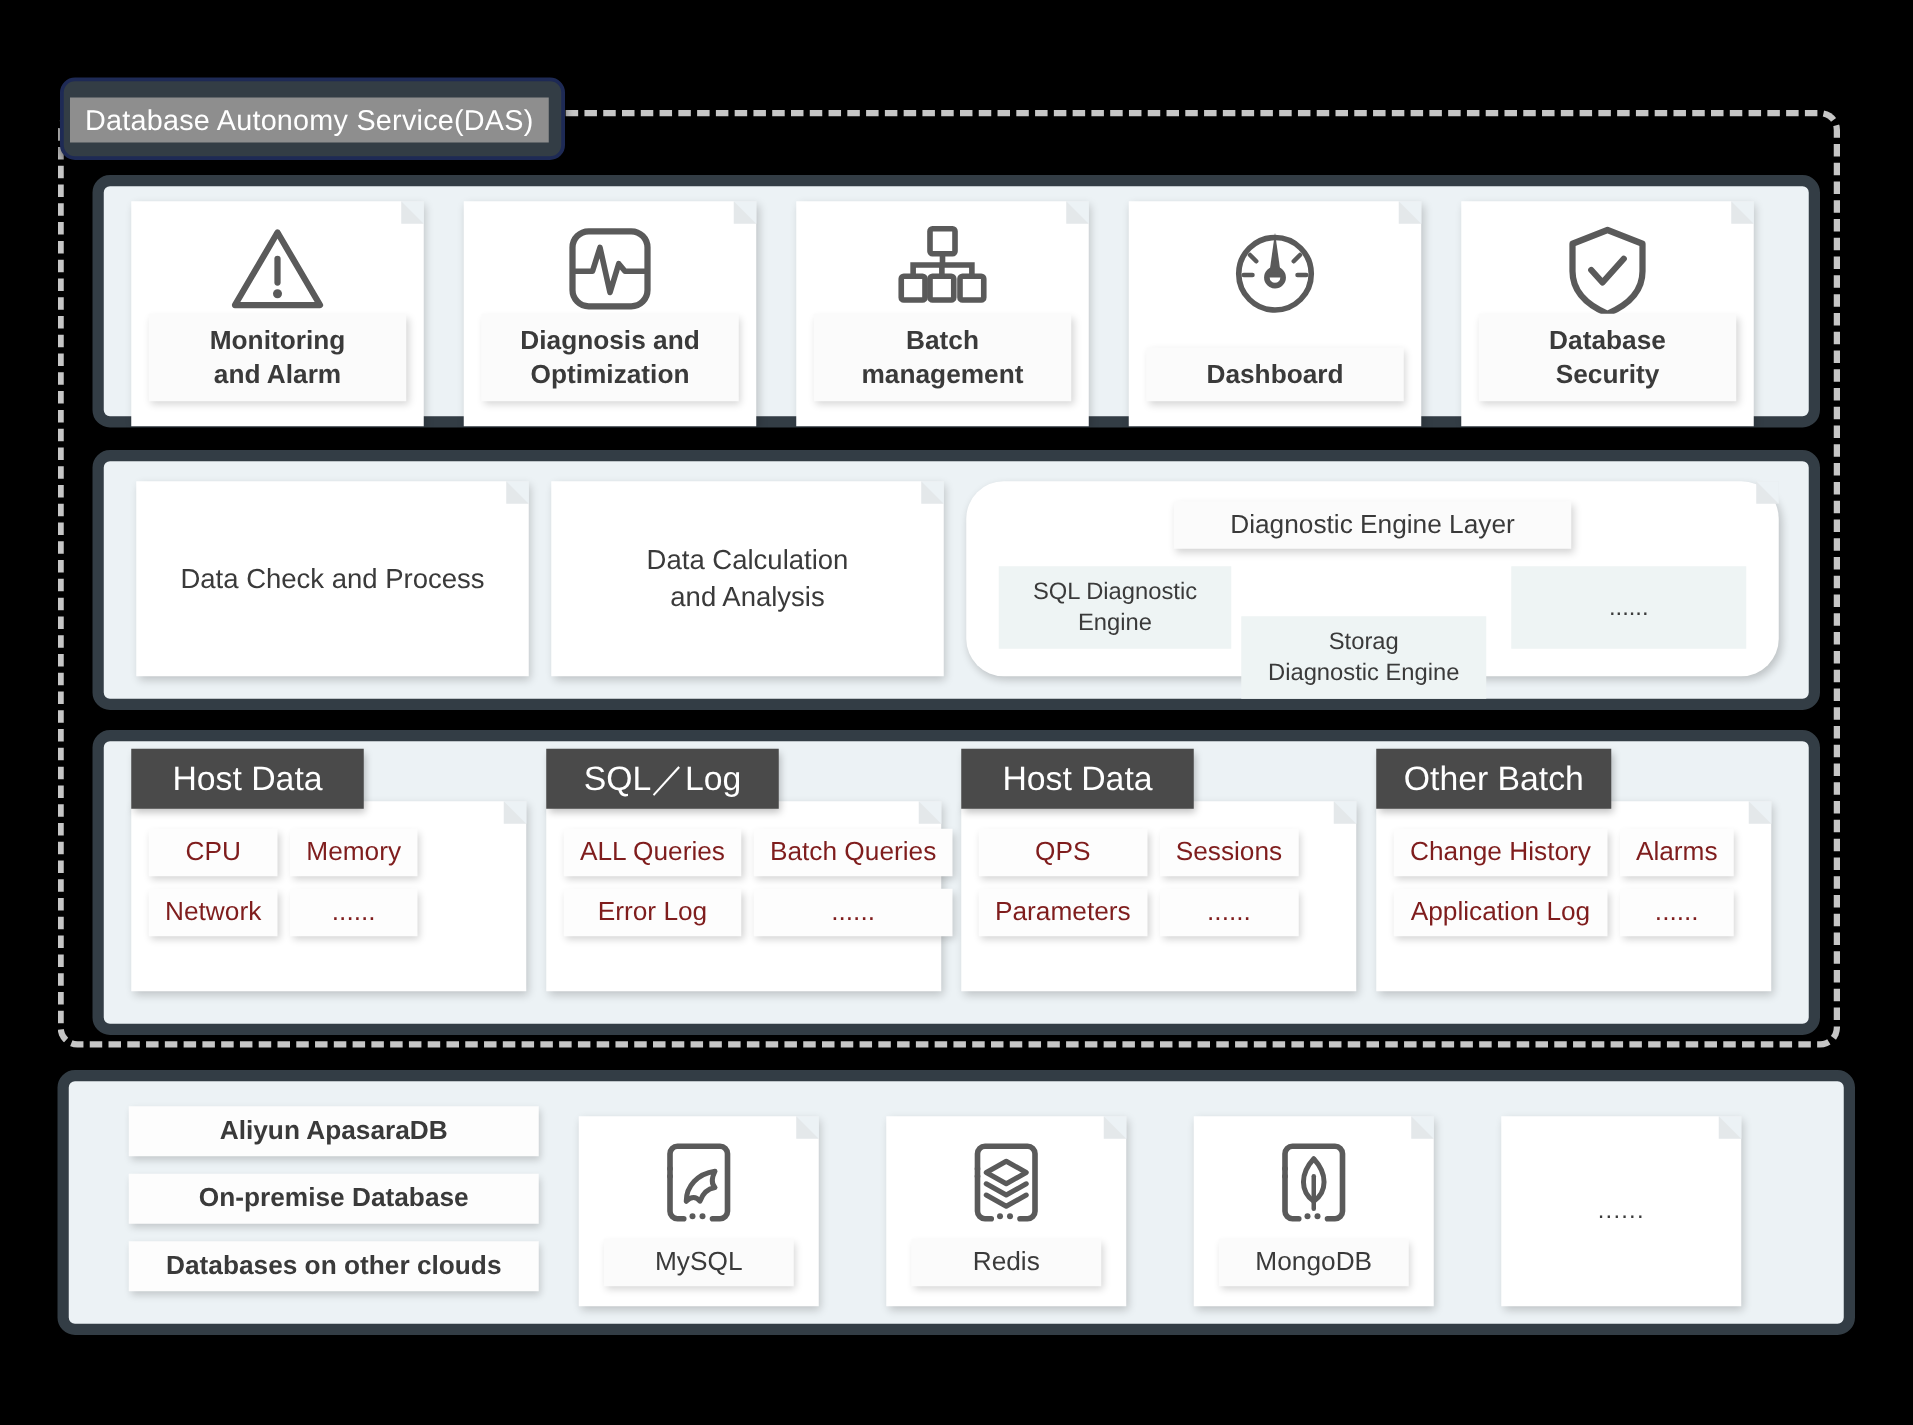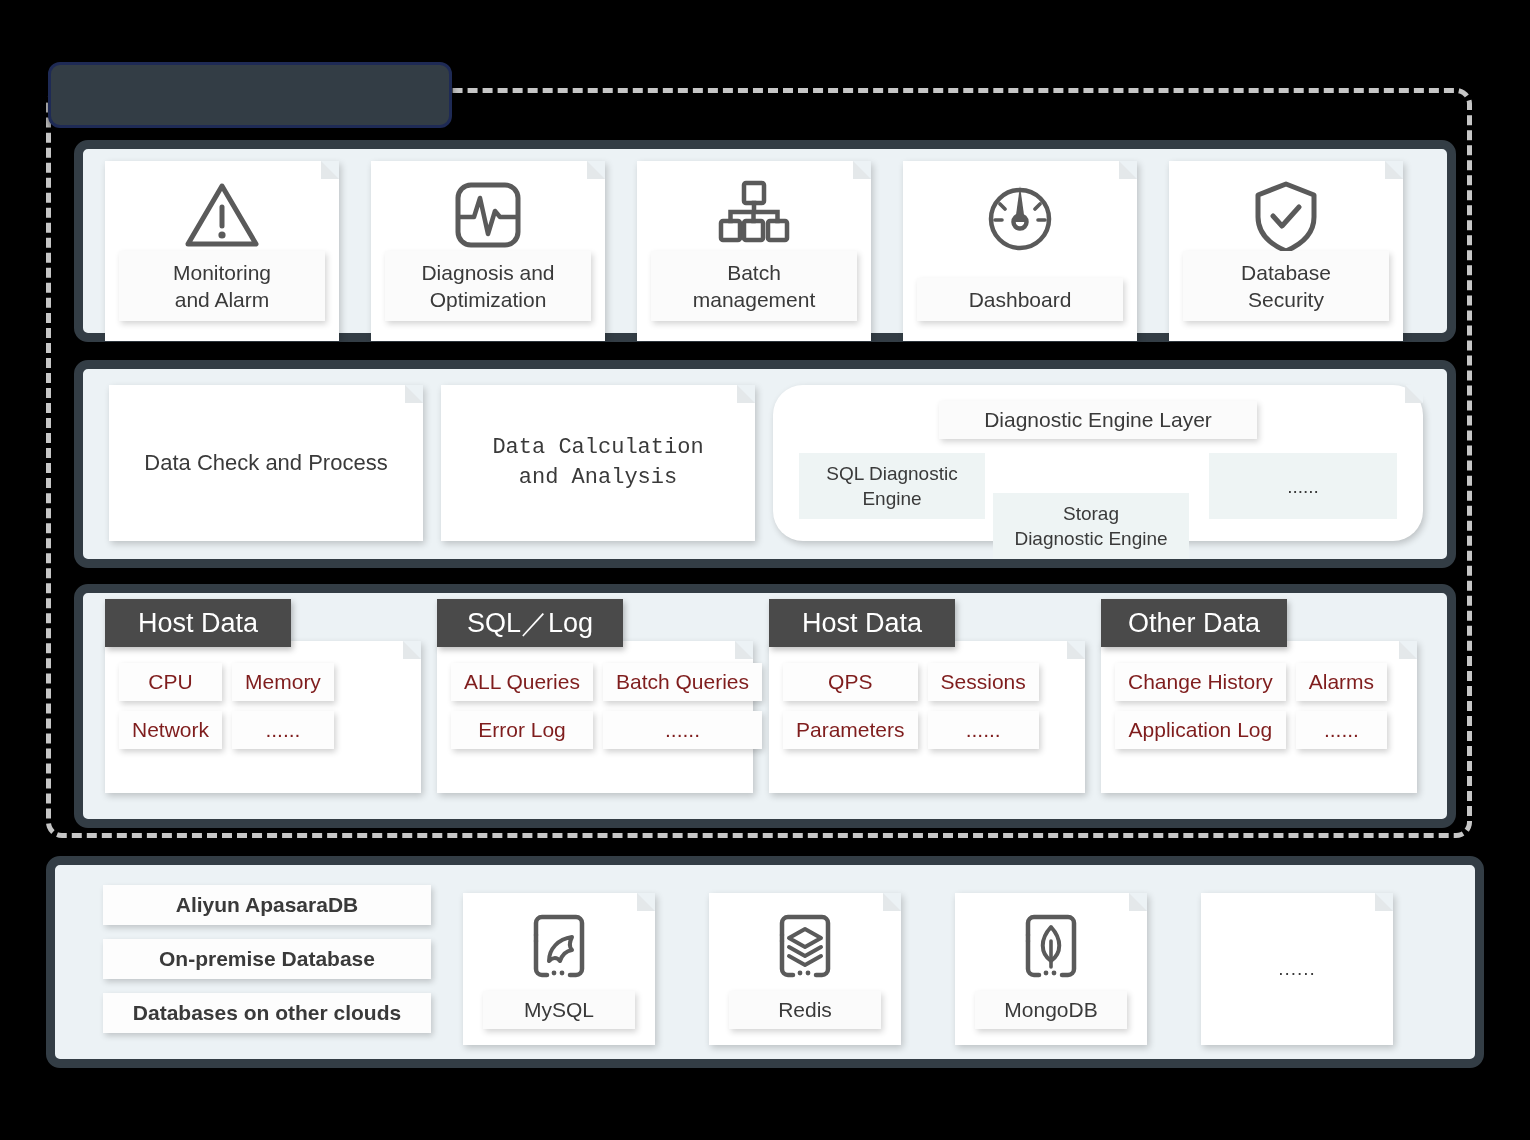--- a/index.html
+++ b/index.html
@@ -46,21 +46,21 @@
     white-space: nowrap;
   }
 
   
   .layer {
     position: absolute;
     background: #ecf2f5;
     border: 9px solid #333d45;
     border-radius: 14px;
   }
-  #layer-app  { left: 74px;  top: 140px; width: 1382px; height: 202px; }
+  #layer-app  { left: 74px;  top: 140px; width: 1382px; height: 202px; font-weight: bold; }
   #layer-proc { left: 74px;  top: 360px; width: 1382px; height: 208px; }
   #layer-data { left: 74px;  top: 584px; width: 1382px; height: 244px; }
   #layer-src  { left: 46px;  top: 856px; width: 1438px; height: 212px; }
 
   
   .fcard {
     position: absolute;
     background: #ffffff;
     box-shadow: 2px 3px 7px rgba(0,0,0,0.20);
   }
@@ -92,21 +92,21 @@
     padding: 8px 4px;
   }
 
   
   .proc-card {
     top: 16px; height: 156px;
     display: flex; align-items: center; justify-content: center;
     color: #3a3a3a; font-size: 22px; line-height: 30px; text-align: center;
   }
   #proc-card-1 { left: 26px;  width: 314px; }
-  #proc-card-2 { left: 358px; width: 314px; font-family: Liberation Mono, monospace; }
+  #proc-card-2 { left: 358px; width: 314px; }
   #proc-card-3 { left: 690px; width: 650px; display: block; border-radius: 30px; }
 
   #diag-title {
     position: absolute;
     left: 166px; top: 16px;
     width: 318px; height: 38px;
     background: #fbfbfb;
     box-shadow: 2px 3px 6px rgba(0,0,0,0.17);
     display: flex; align-items: center; justify-content: center;
     color: #3a3a3a; font-size: 21px;
@@ -198,20 +198,21 @@
   }
   svg { display: block; }
 </style>
 </head>
 <body>
 
 <div id="stage">
 
   <div id="das-boundary"></div>
   <div id="das-title-box"></div>
+  <div id="das-title-label">Database Autonomy Service(DAS)</div>
 
   <div class="layer" id="layer-app">
 
     <div class="fcard app-card" style="left:22px">
       <div class="app-icon">
         <svg width="78" height="72" viewBox="0 0 78 72">
           <path d="M39 7 L73 65 L5 65 Z" fill="none" stroke="#5a5a5a" stroke-width="5" stroke-linejoin="round"></path>
           <line x1="39" y1="28" x2="39" y2="47" stroke="#5a5a5a" stroke-width="5" stroke-linecap="round"></line>
           <circle cx="39" cy="56" r="3.6" fill="#5a5a5a"></circle>
         </svg>
@@ -316,21 +317,21 @@
       <div class="grp-badge">Host Data</div>
       <div class="chip-grid">
         <div class="chip">QPS</div>
         <div class="chip">Sessions</div>
         <div class="chip">Parameters</div>
         <div class="chip">......</div>
       </div>
     </div>
 
     <div class="fcard grp-card" style="left:1018px">
-      <div class="grp-badge">Other Data</div>
+      <div class="grp-badge">Other Batch</div>
       <div class="chip-grid">
         <div class="chip">Change History</div>
         <div class="chip">Alarms</div>
         <div class="chip">Application Log</div>
         <div class="chip">......</div>
       </div>
     </div>
   </div>
 
   <div class="layer" id="layer-src">

